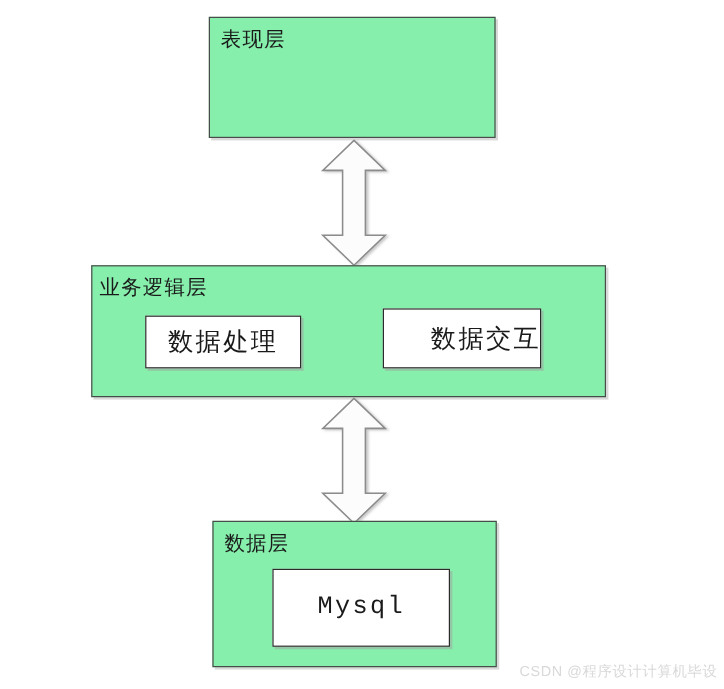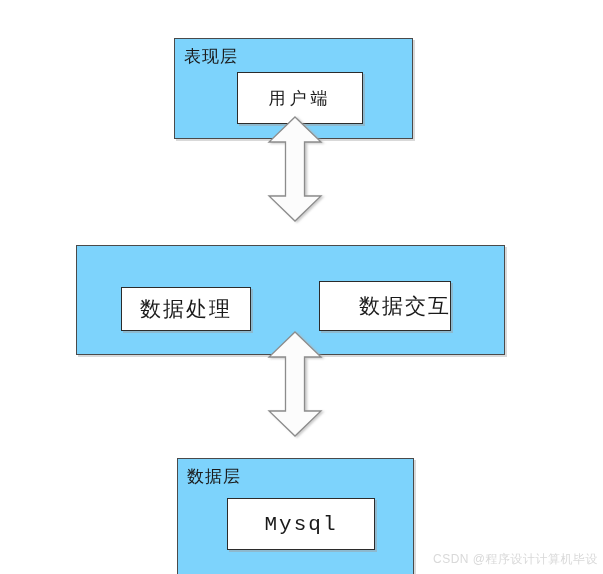--- a/index.html
+++ b/index.html
@@ -11,24 +11,23 @@
   .canvas {
     position: relative;
     width: 603px;
     height: 574px;
     background: #ffffff;
     overflow: hidden;
   }
   .layer-box {
     position: absolute;
     border: 1px solid #4a4a4a;
-    background: #7dd3fc;
+    background: #86efac;
     box-shadow: 2px 2px 0 rgba(170,170,170,0.45);
     box-sizing: border-box;
-    margin-top: 24px;
   }
   .layer-label {
     position: absolute;
     top: 6px;
     left: 9px;
     font-size: 17px;
     color: #1a1a1a;
     letter-spacing: 1px;
     white-space: nowrap;
   }
@@ -81,48 +80,46 @@
     white-space: nowrap;
   }
 </style>
 </head>
 <body>
 
 <div class="canvas">
 
   <div class="layer-box" style="left:174px; top:14px; width:239px; height:101px;">
     <span class="layer-label">表现层</span>
-    <div class="node-box" style="left:62px; top:33px; width:126px; height:52px;">
-      <span class="node-label-client">用户端</span>
-    </div>
   </div>
 
   <div class="connector" style="left:265px; top:116px;">
     <svg width="60" height="106" viewBox="0 0 60 106">
       <polygon points="30,1 56,26 39.5,26 39.5,80 56,80 30,105 4,80 20.5,80 20.5,26 4,26" fill="#fcfcfc" stroke="#8c8c8c" stroke-width="1.3" stroke-linejoin="miter"></polygon>
     </svg>
   </div>
 
   <div class="layer-box" style="left:76px; top:221px; width:429px; height:110px;">
+    <span class="layer-label" style="left:6px;">业务逻辑层</span>
     <div class="node-box" style="left:44px; top:41px; width:130px; height:44px;">
       <span class="node-label-cn">数据处理</span>
     </div>
     <div class="node-box" style="left:242px; top:35px; width:132px; height:50px;padding-left:40px;">
       <span class="node-label-cn">数据交互</span>
     </div>
   </div>
 
   <div class="connector" style="left:265px; top:331px;">
     <svg width="60" height="106" viewBox="0 0 60 106">
       <polygon points="30,1 56,26 39.5,26 39.5,80 56,80 30,105 4,80 20.5,80 20.5,26 4,26" fill="#fcfcfc" stroke="#8c8c8c" stroke-width="1.3" stroke-linejoin="miter"></polygon>
     </svg>
   </div>
 
   <div class="layer-box" style="left:177px; top:434px; width:237px; height:122px;text-decoration:underline;">
     <span class="layer-label">数据层</span>
-    <div class="node-box" style="left:49px; top:39px; width:148px; height:52px;">
+    <div class="node-box" style="left:49px; top:39px; width:148px; height:65px;">
       <span class="node-label-mono">Mysql</span>
     </div>
   </div>
 
   <span class="watermark">CSDN @程序设计计算机毕设</span>
 
 </div>
 
 </body></html>

